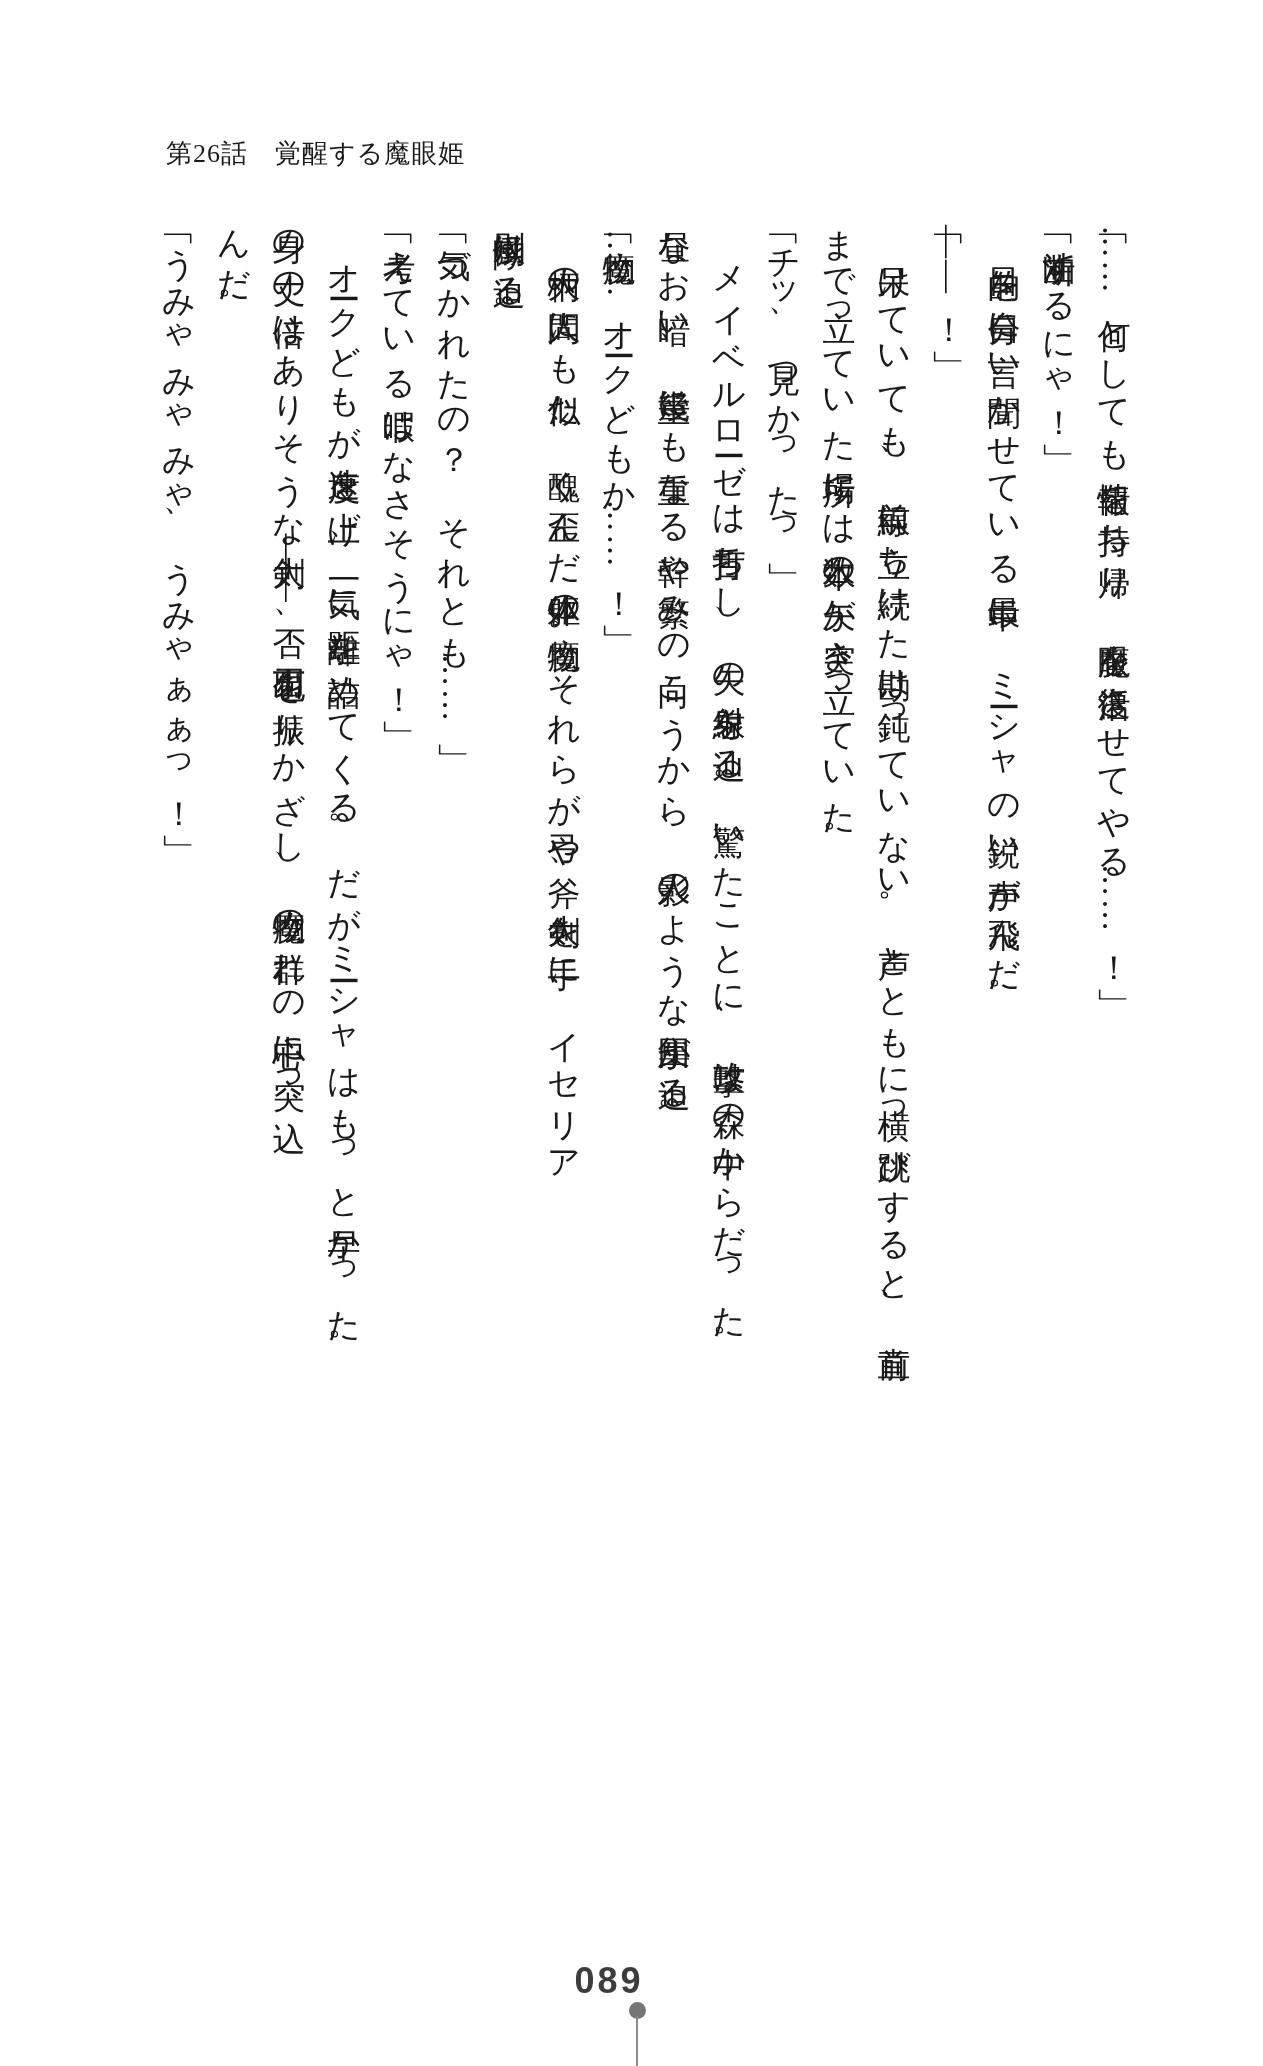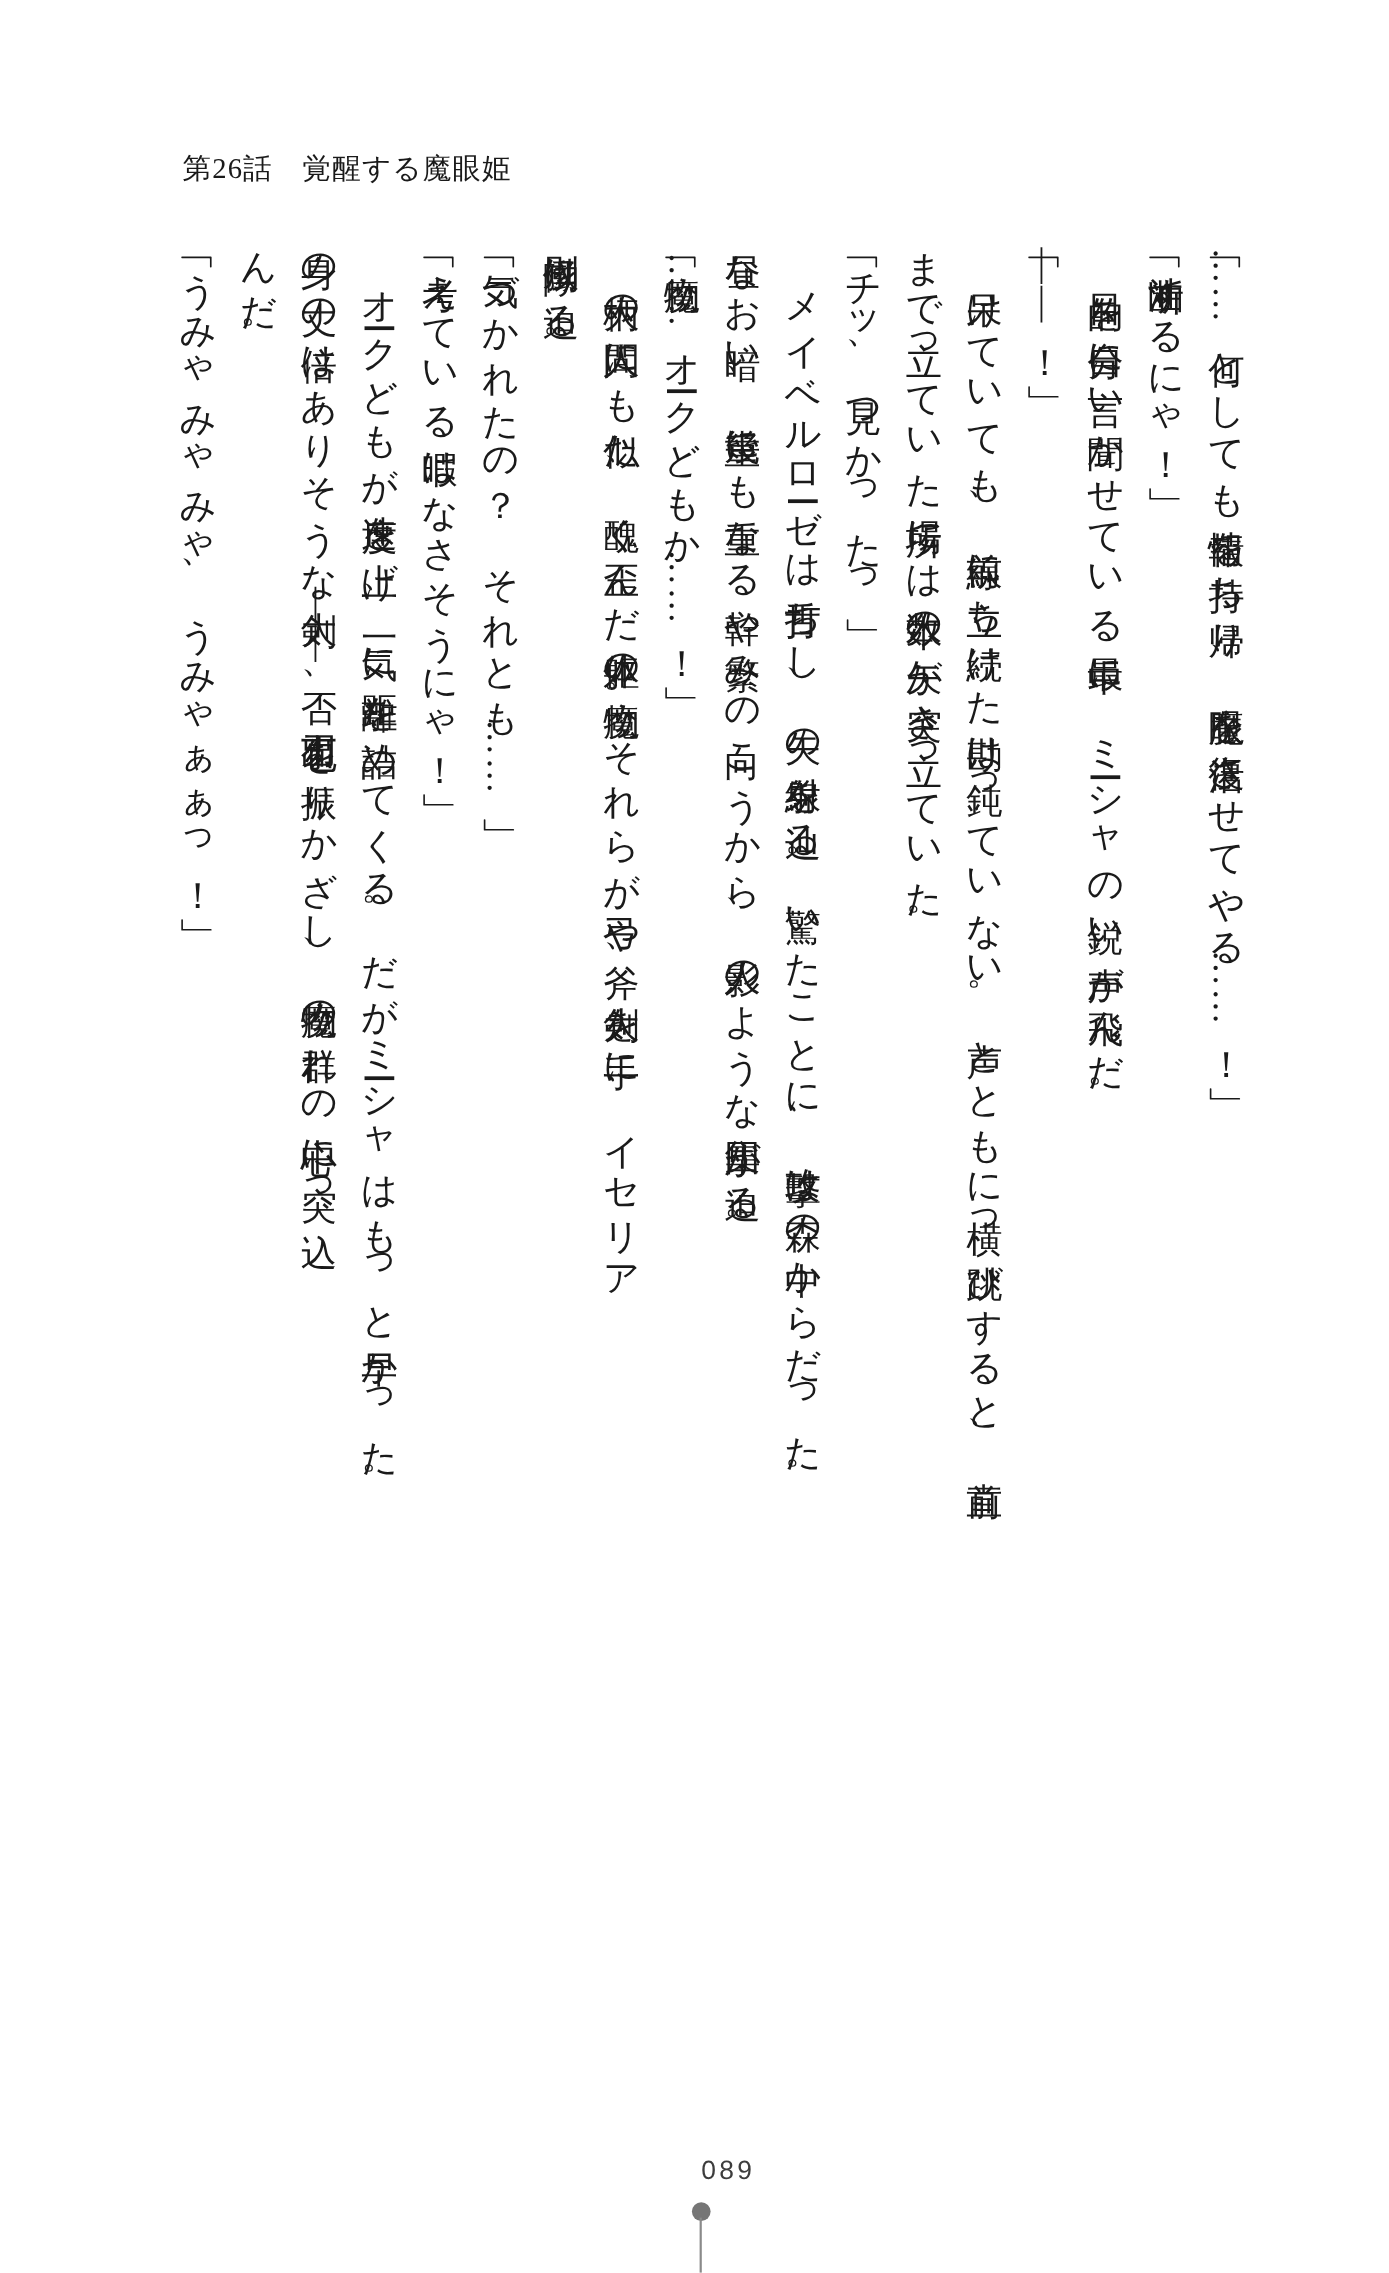--- a/index.html
+++ b/index.html
@@ -40,27 +40,27 @@
     line-height: 55px;
     height: 1470px;
     box-sizing: border-box;
     white-space: pre;
   }
   .body-text .line.indent-one  { padding-top: 36px; }
   .body-text .line.indent-half { padding-top: 17px; }
   .body-text .line.indent-none { padding-top: 0; }
   .page-number {
     position: absolute;
-    left: 587px;
+    left: 534px;
     top: 1960px;
     width: 150px;
     text-align: center;
     font-family: "Liberation Sans", "DejaVu Sans", sans-serif;
-    font-size: 24px;
-    font-weight: 400;
+    font-size: 36px;
+    font-weight: 700;
     letter-spacing: 3px;
     color: #3d3d3d;
   }
   .footer-dot {
     position: absolute;
     left: 629px;
     top: 2002px;
     width: 17px;
     height: 17px;
     border-radius: 50%;

